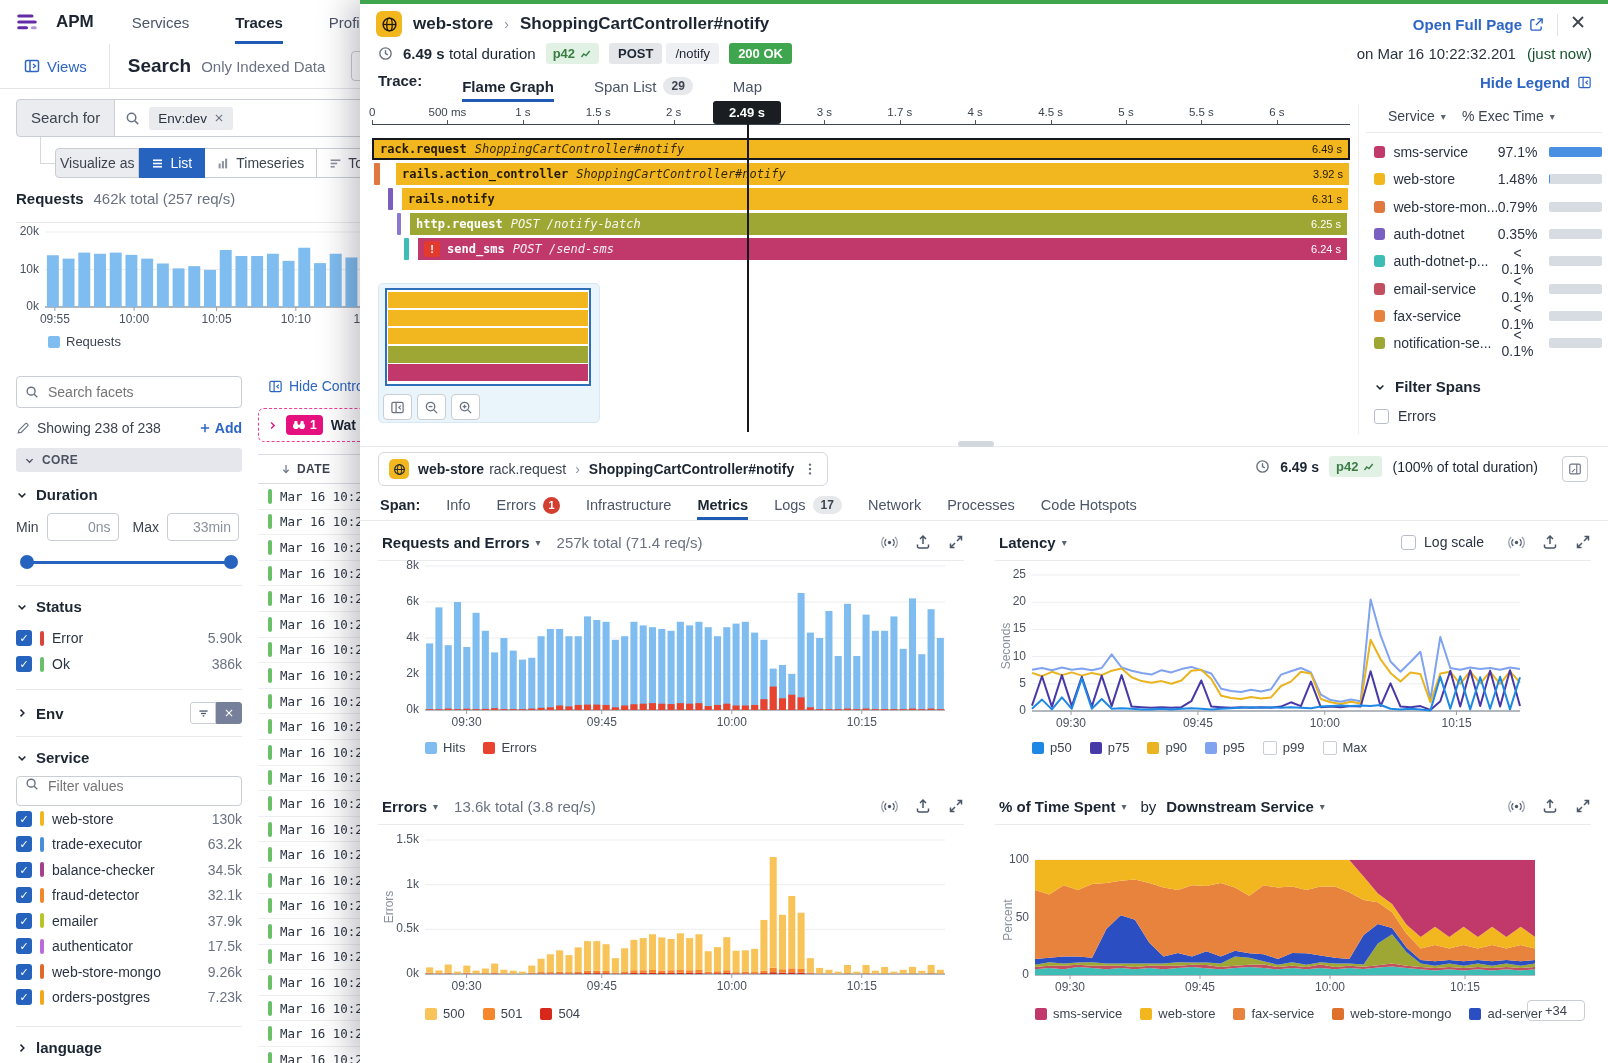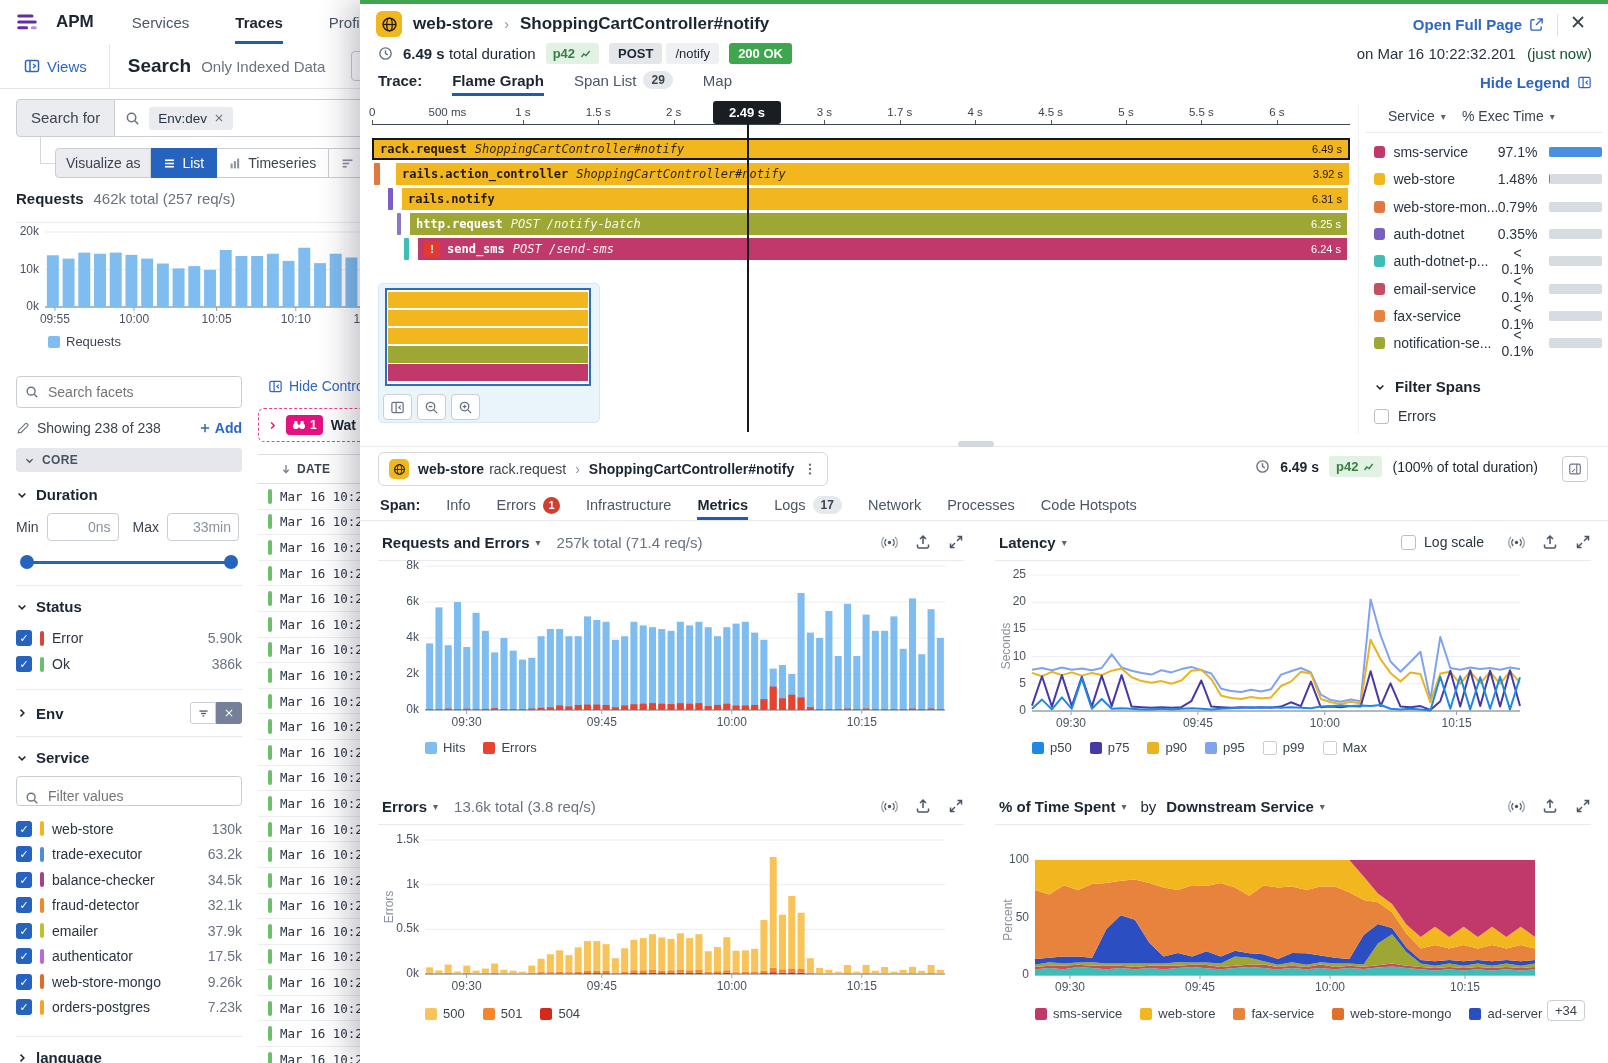--- a/index.html
+++ b/index.html
@@ -22,21 +22,21 @@
   .stitle{font-size:19px;font-weight:700;margin-left:18px}
   .ssub{font-size:15px;color:#6a7282;margin-left:10px}
   .savebtn{display:flex;align-items:center;gap:5px;border:1px solid #c9cdd4;border-radius:4px;height:28px;padding:0 10px;margin-left:26px;font-size:14px;color:#1c2633;cursor:pointer}
   
   .searchrow{position:absolute;left:16px;top:99px;width:1580px;height:38px;display:flex}
   .sr-label{background:#ebecf0;border:1px solid #c9cdd4;border-radius:4px 0 0 4px;padding:0 14px;line-height:36px;font-size:15px;color:#3c4450}
   .sr-input{flex:1;border:1px solid #c9cdd4;border-left:none;border-radius:0 4px 4px 0;display:flex;align-items:center;padding-left:10px;background:#fff}
   .tag{display:flex;align-items:center;gap:7px;background:#e9ebef;border-radius:3px;padding:4px 9px;font-size:13.5px;color:#2a3342;margin-left:9px;cursor:pointer}
   .tree{position:absolute;left:40px;top:137px;width:14px;height:26px;border-left:1px solid #d5d8dd;border-bottom:1px solid #d5d8dd}
   .vizrow{position:absolute;left:55px;top:148px;height:30px;display:flex}
-  .viz-label{background:#ebecf0;border:1px solid #c9cdd4;border-radius:4px 0 0 4px;padding:0 10px;line-height:28px;font-size:14px;color:#3c4450}
+  .viz-label{background:#ebecf0;border:1px solid #c9cdd4;border-radius:4px 0 0 4px;padding:0 4px;line-height:28px;font-size:14px;color:#3c4450}
   .viz-btn{display:flex;align-items:center;gap:6px;border:1px solid #c9cdd4;border-left:none;padding:0 12px;font-size:14px;color:#3c4450;background:#fff;cursor:pointer}
   .viz-btn.active{background:#2563bf;border-color:#2563bf;color:#fff}
   
   .reqblock{position:absolute;left:16px;top:190px;width:359px;height:170px;overflow:visible}
   .req-title{font-size:15px;font-weight:700}
   .req-sub{font-size:15px;color:#6a7282;font-weight:400;margin-left:10px}
   .req-div{position:absolute;left:0;top:32px;width:344px;height:1px;background:#e8eaee}
   .plot{position:absolute}
   .ytick{position:absolute;left:-46px;width:40px;text-align:right;font-size:12px;color:#4a5260}
   .xtick{position:absolute;width:48px;text-align:center;font-size:12px;color:#4a5260}
@@ -62,21 +62,21 @@
   .fdiv{height:1px;background:#e8eaee;margin:12px 0}
   .cb{width:16px;height:16px;border-radius:3px;background:#2563bf;color:#fff;font-size:11px;line-height:16px;text-align:center;flex:0 0 auto;cursor:pointer}
   .cb.empty{background:#fff;border:1.5px solid #b9bfca;width:13px;height:13px}
   .frow{display:flex;align-items:center;gap:8px;height:26px;font-size:14px;color:#2a3342}
   .frow .cnt{margin-left:auto;color:#6a7282}
   .pill{width:4px;height:15px;border-radius:2px;flex:0 0 auto}
   .envrow{display:flex;align-items:center;gap:8px;font-size:15px;font-weight:700}
   .envbtns{margin-left:auto;display:flex}
   .envbtn{width:24px;height:20px;border:1px solid #c9cdd4;border-radius:3px 0 0 3px;display:flex;align-items:center;justify-content:center;color:#4a5568;cursor:pointer}
   .envbtn.x{background:#76809b;border-color:#76809b;color:#fff;border-radius:0 3px 3px 0}
-  .ffilter{height:28px;border:1px solid #c9cdd4;border-radius:4px;display:flex;align-items:flex-end;gap:7px;padding:0 8px;margin-bottom:10px}
+  .ffilter{height:28px;border:1px solid #c9cdd4;border-radius:4px;display:flex;align-items:flex-start;gap:7px;padding:0 8px;margin-bottom:0}
   #service-rows .frow{height:25.5px}
   
   #tracelist{position:absolute;left:258px;top:408px;width:102px;height:655px;overflow:hidden}
   .watchbox{width:170px;height:32px;border:1.5px dashed #ef3d97;border-radius:6px;display:flex;align-items:center;gap:8px;padding:0 8px;cursor:pointer}
   .wbadge{display:flex;align-items:center;gap:4px;background:#e5117e;border-radius:4px;height:20px;padding:0 6px;color:#fff;font-size:12px;font-weight:700}
   .thead{height:28px;border-top:1px solid #dadde2;border-bottom:1px solid #dadde2;margin-top:12px;display:flex;align-items:center;gap:5px;padding-left:22px;font-size:12px;font-weight:700;color:#3c4450;letter-spacing:.4px}
   .trow{height:24.6px;border-bottom:1px solid #eceef1;display:flex;align-items:center;gap:8px;padding-left:10px;font-size:12.5px;color:#2a3342;white-space:nowrap;cursor:pointer}
   .trow .pill{height:15px;background:#6abf69}
   
   #panel{position:absolute;left:360px;top:0;width:1248px;height:1063px;background:#fff;box-shadow:-10px 0 30px rgba(20,20,40,.25)}
@@ -88,21 +88,21 @@
   .openfull{position:absolute;right:64px;top:16px;display:flex;align-items:center;gap:7px;color:#2d66c3;font-weight:600;font-size:15px;cursor:pointer}
   .pclose{position:absolute;right:20px;top:14px;width:18px;height:18px;color:#3c4450;cursor:pointer}
   .phdiv{position:absolute;right:50px;top:14px;width:1px;height:22px;background:#dfe1e6}
   .pmeta{position:absolute;left:18px;top:43px;display:flex;align-items:center;gap:10px;font-size:15px}
   .badge-green{display:flex;align-items:center;gap:5px;background:#e1f2e4;color:#3a7d44;font-weight:700;font-size:13px;border-radius:3px;padding:3px 7px;cursor:pointer}
   .chip-gray{background:#e4e6ea;font-weight:700;font-size:13px;border-radius:3px;padding:3px 9px}
   .chip-light{background:#eff0f3;font-size:13px;border-radius:3px;padding:3px 9px}
   .chip-ok{background:#3fa64f;color:#fff;font-weight:700;font-size:13px;border-radius:3px;padding:3px 9px}
   .pdate{position:absolute;right:16px;top:45px;font-size:15px;color:#2a3342}
   .pdate .ago{color:#14532d;margin-left:11px}
-  .ptabs{position:absolute;left:18px;top:66px;display:flex;align-items:center;gap:30px;font-size:15px;height:28px}
+  .ptabs{position:absolute;left:18px;top:72px;display:flex;gap:40px;font-size:15px;height:28px}
   .ptab{position:relative;display:flex;align-items:center;gap:7px;color:#4a5568;height:100%;cursor:pointer}
   .ptab.active{color:#1c2633;font-weight:600}
   .ptab.active::after{content:"";position:absolute;left:0;right:0;bottom:-2px;height:3px;background:#1f5bb5}
   .pillbadge{background:#e6e8ec;color:#3c4450;font-size:12px;font-weight:600;border-radius:10px;padding:2px 8px}
   .hidelegend{position:absolute;right:16px;top:74px;display:flex;align-items:center;gap:7px;color:#2d66c3;font-weight:600;font-size:15px;cursor:pointer}
   
   #ruler .ruler-label{position:absolute;top:-18px;font-size:11.5px;color:#3c4450;width:52px;text-align:center}
   #ruler .ruler-tick{position:absolute;top:-4px;width:1px;height:4px;background:#555}
   #ruler{position:absolute;left:0;top:124px;width:100%;height:0}
   .ruler-line{position:absolute;left:12px;top:124px;width:978px;height:1px;background:#3b4754}
@@ -149,21 +149,21 @@
   
   .chart-block{position:absolute}
   .chart-head{position:absolute;left:4px;right:4px;top:6px;height:24px;display:flex;align-items:center}
   .chart-title{font-size:15px;font-weight:600;color:#1c2633;cursor:pointer}
   .chart-sub{font-size:15px;color:#6a7282;margin-left:16px}
   .chart-icons{margin-left:auto;display:flex;gap:17px;color:#4a5568}
   .chart-icons .ic{cursor:pointer}
   .chart-div{position:absolute;left:0;right:4px;top:36px;height:1px;background:#e8eaee}
   .rotlabel{position:absolute;font-size:12px;color:#8a919e;transform:rotate(-90deg);transform-origin:center}
   .logscale{display:flex;align-items:center;gap:8px;font-size:14px;color:#2a3342;margin-left:auto;cursor:pointer}
-  .morebadge{border:1px solid #c9cdd4;border-radius:4px;padding:2px 7px;font-size:13px;color:#3c4450;cursor:pointer}
+  .morebadge{border:1px solid #c9cdd4;border-radius:4px;padding:2px 17px;font-size:13px;color:#3c4450;cursor:pointer}
 </style>
 </head>
 <body>
 
 <div id="app">
 
   <div class="topnav">
     <span class="ic" style="width:26px;height:26px;margin-left:14px;color:#632ca6">
         <svg viewBox="0 0 24 24">
           <rect x="3" y="5" width="15" height="2.8" rx="1.4" fill="currentColor"></rect>

